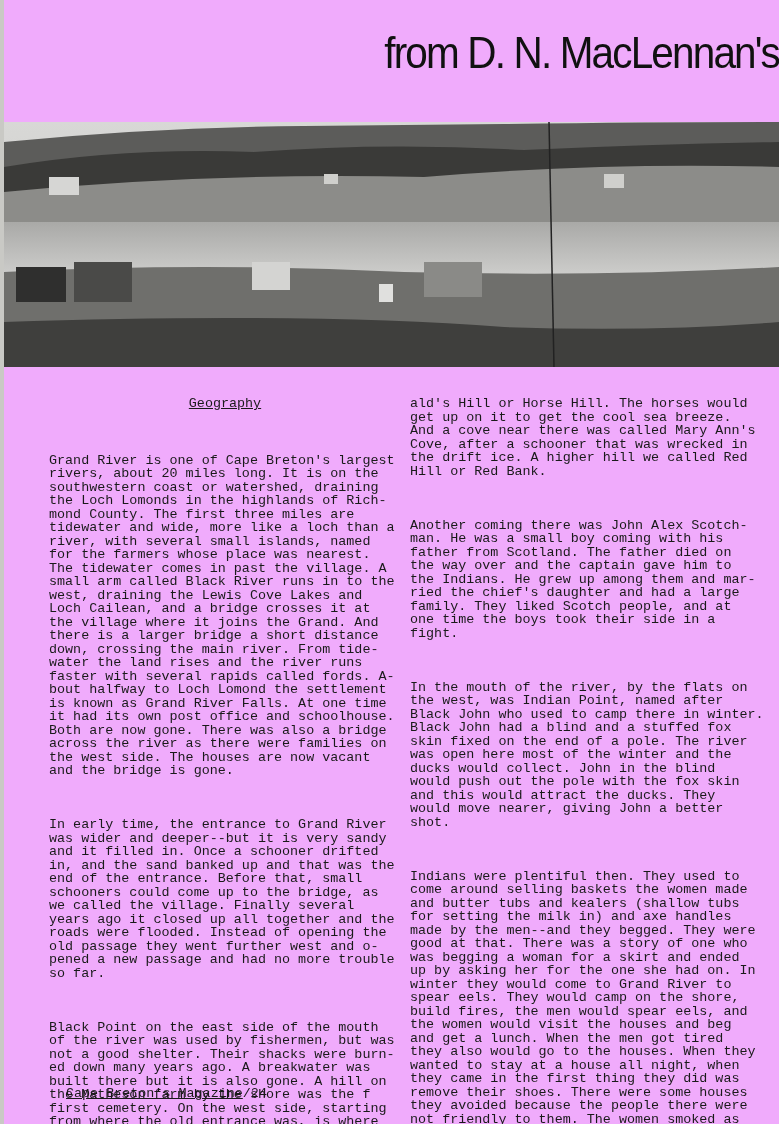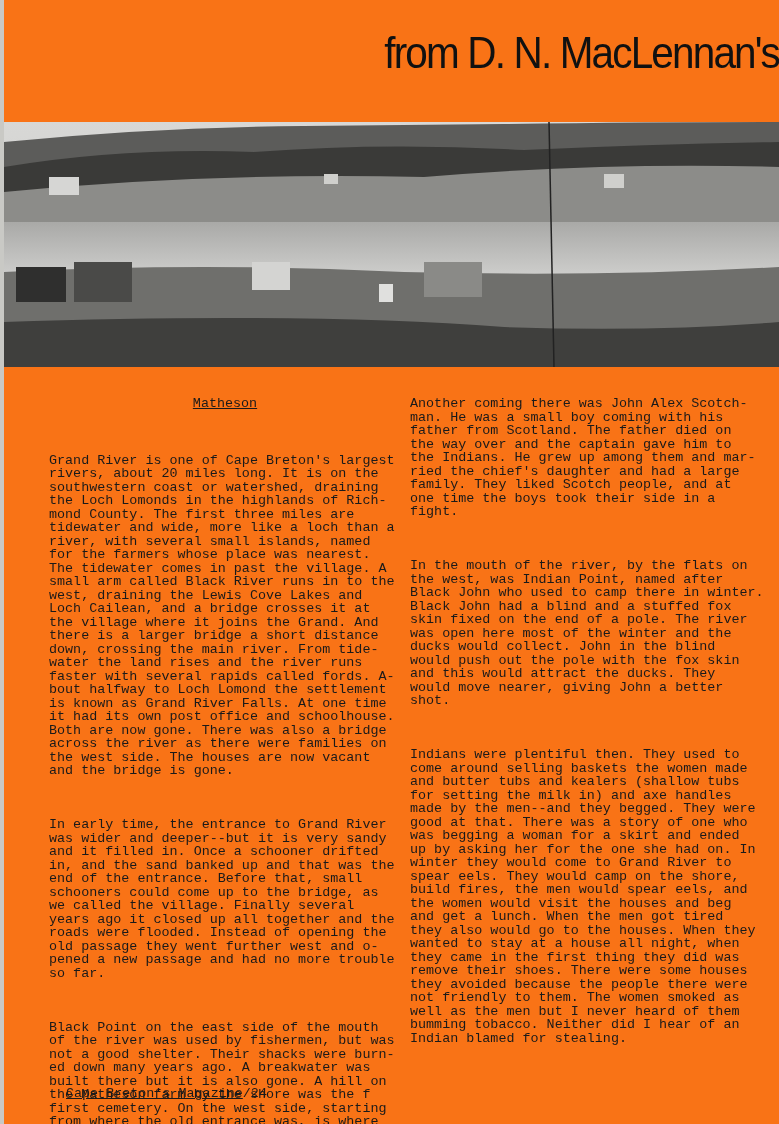--- a/index.html
+++ b/index.html
@@ -1,17 +1,17 @@
 <!DOCTYPE html>
 <html><head>
 <meta charset="utf-8">
 <style>
   html, body { margin:0; padding:0; }
   body { width:779px; height:1124px; background:#e9e9e6; position:relative; overflow:hidden; font-family:"Liberation Mono","DejaVu Sans Mono",monospace; color:#1a1a1a; }
-  .page { position:absolute; inset:0; background:#f97316; }
+  .page { position:absolute; inset:0; background:#f0abfc; }
   .edge { position:absolute; left:0; top:0; width:4px; height:1124px; background:#c9c9c5; }
   .title { position:absolute; right:0; top:28px; font-family:"Liberation Sans","DejaVu Sans",sans-serif; font-size:44px; letter-spacing:-2px; font-weight:400; color:#111; white-space:nowrap; transform:scaleX(0.92); transform-origin:right; }
   .photo { position:absolute; left:4px; top:122px; width:775px; height:245px; overflow:hidden; background:#777; }
   .photo svg { display:block; width:100%; height:100%; }
   .col { position:absolute; font-size:13.4px; line-height:13.5px; white-space:pre; letter-spacing:0; }
   .col-left { left:49px; top:370px; width:352px; }
   .col-right { left:410px; top:370px; width:369px; }
   .heading { text-align:center; text-decoration:underline; margin-bottom:16px; }
   .para { margin:0 0 13.5px 0; }
   .footer { position:absolute; left:66px; top:1086px; font-size:13.4px; }
@@ -50,21 +50,21 @@
       <rect x="12" y="145" width="50" height="35" fill="#2f2f2e"></rect>
       <rect x="70" y="140" width="58" height="40" fill="#4a4a48"></rect>
       <rect x="248" y="140" width="38" height="28" fill="#d4d4d2"></rect>
       <rect x="420" y="140" width="58" height="35" fill="#8a8a87"></rect>
       <rect x="375" y="162" width="14" height="18" fill="#e0e0de"></rect>
       <line x1="545" y1="0" x2="550" y2="245" stroke="#222" stroke-width="1.5"></line>
     </svg>
   </div>
 
   <div class="col col-left">
-    <div class="heading">Matheson</div>
+    <div class="heading">Geography</div>
     <div class="para">Grand River is one of Cape Breton's largest
 rivers, about 20 miles long. It is on the
 southwestern coast or watershed, draining
 the Loch Lomonds in the highlands of Rich-
 mond County. The first three miles are
 tidewater and wide, more like a loch than a
 river, with several small islands, named
 for the farmers whose place was nearest.
 The tidewater comes in past the village. A
 small arm called Black River runs in to the
@@ -103,20 +103,26 @@
 first cemetery. On the west side, starting
 from where the old entrance was, is where
 the sheep corral used to be. The sheep were
 pastured at the shore all winter. They fed
 on kelp and seaweed on the shore and took
 shelter in the scrub woods inland. A little
 further west a low hill was called MacDon-</div>
   </div>
 
   <div class="col col-right">
+    <div class="para">ald's Hill or Horse Hill. The horses would
+get up on it to get the cool sea breeze.
+And a cove near there was called Mary Ann's
+Cove, after a schooner that was wrecked in
+the drift ice. A higher hill we called Red
+Hill or Red Bank.</div>
     <div class="para">Another coming there was John Alex Scotch-
 man. He was a small boy coming with his
 father from Scotland. The father died on
 the way over and the captain gave him to
 the Indians. He grew up among them and mar-
 ried the chief's daughter and had a large
 family. They liked Scotch people, and at
 one time the boys took their side in a
 fight.</div>
     <div class="para">In the mouth of the river, by the flats on

